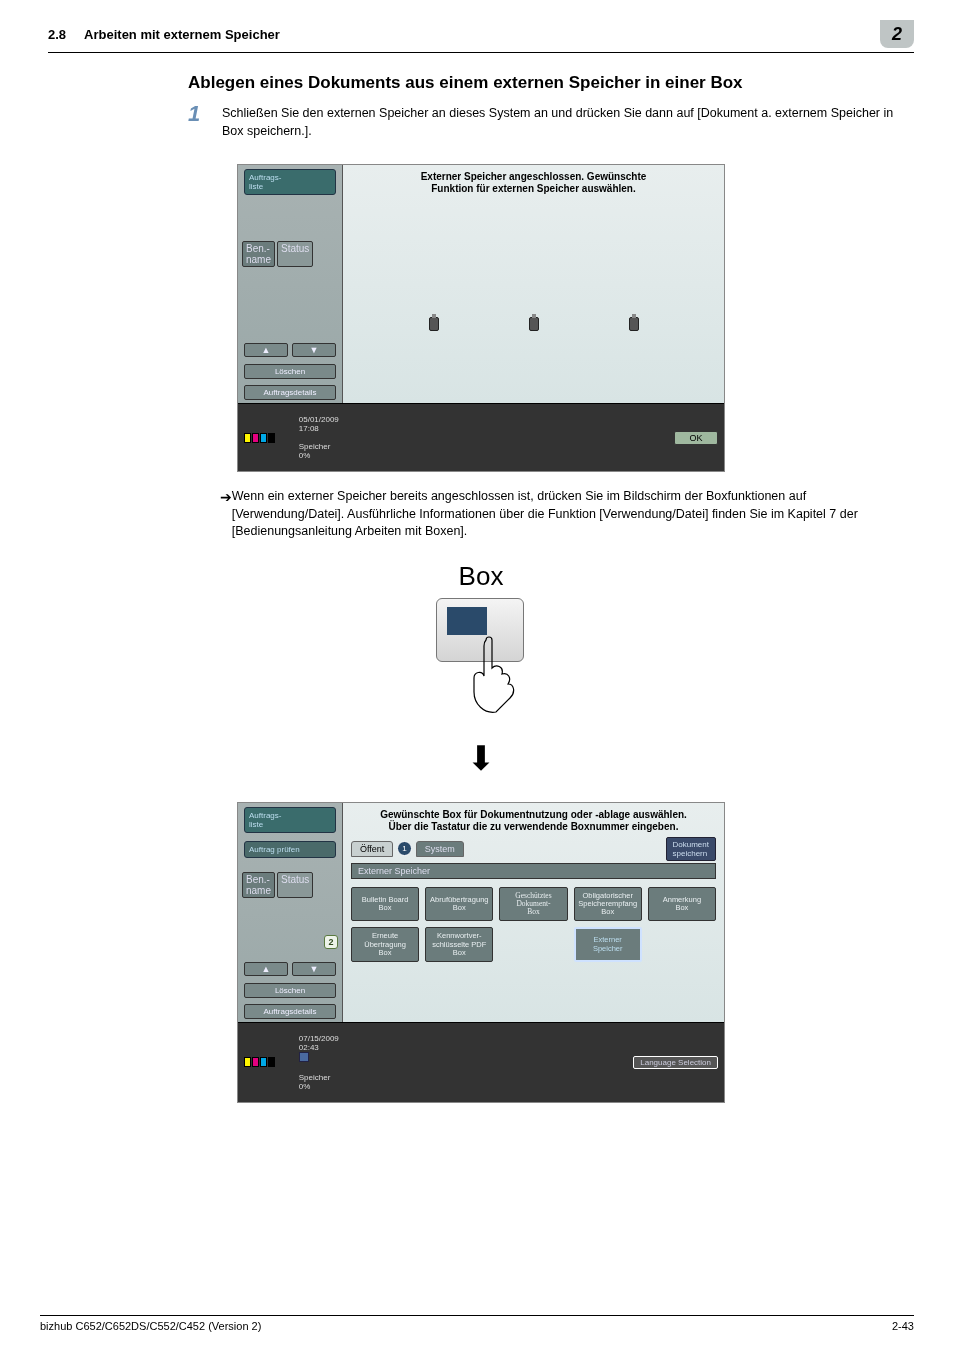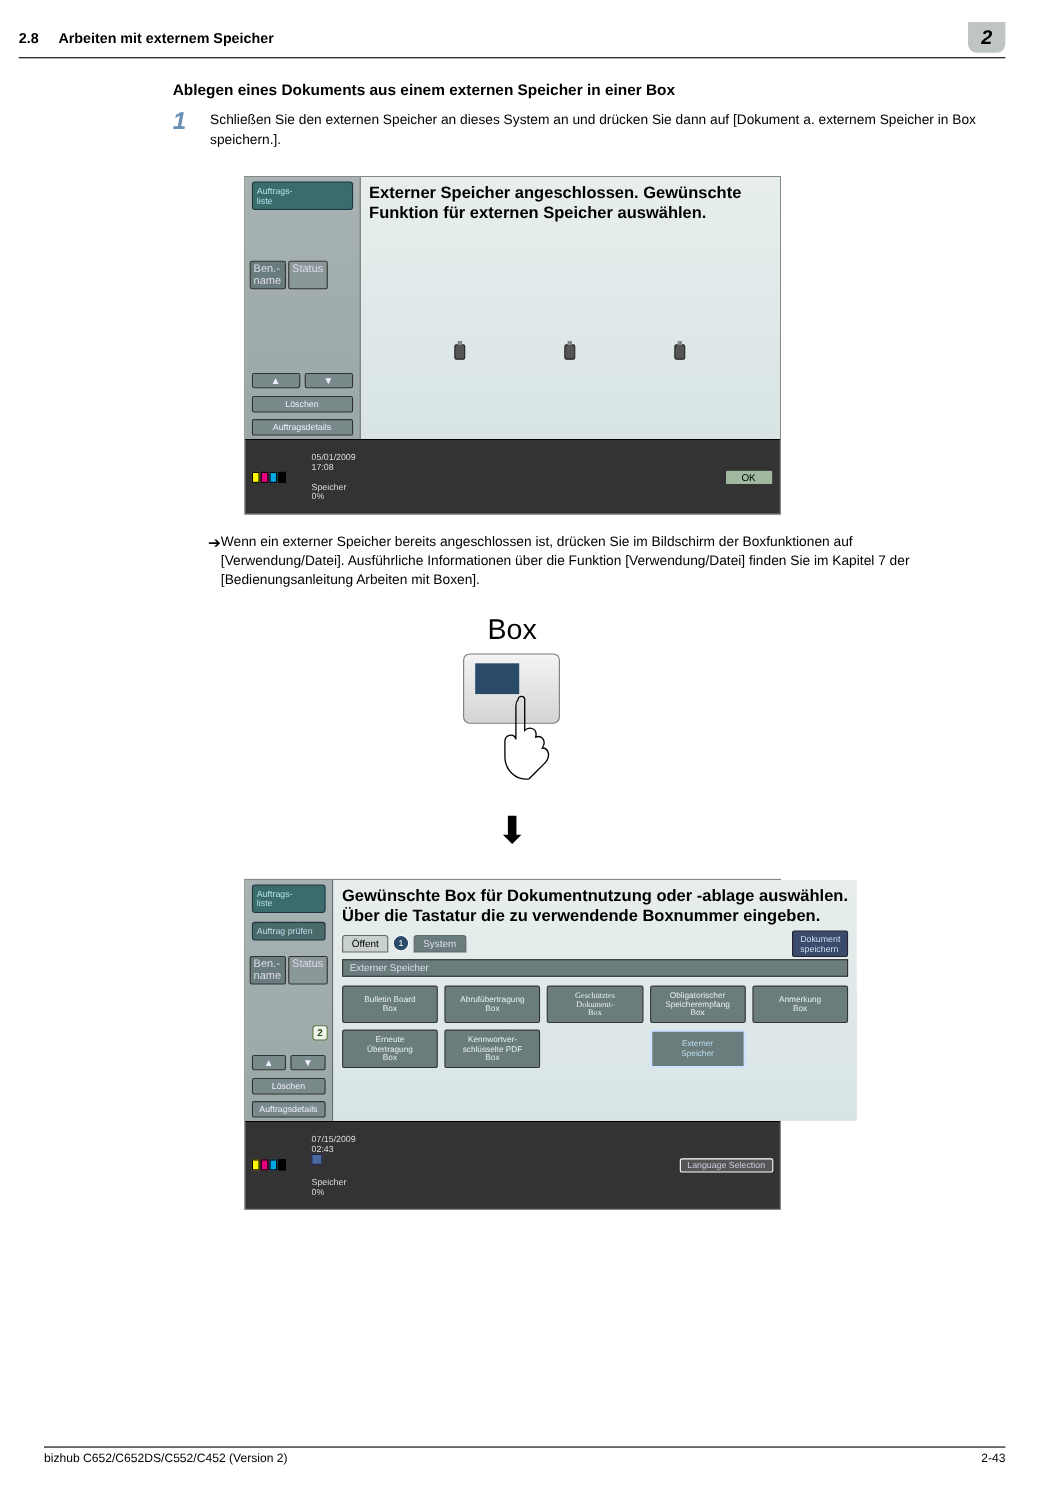--- a/index.html
+++ b/index.html
@@ -12,21 +12,21 @@
   }
   * { box-sizing: border-box; }
   body {
     margin: 0;
     font-family: Arial, Helvetica, sans-serif;
     background: #fff;
     color: #000;
     width: 954px;
   }
   .page {
-    padding: 20px 40px 40px 17px;
+    padding: 20px 40px 40px 48px;
     position: relative;
     min-height: 1350px;
   }
   .header-row {
     display: flex;
     align-items: center;
     border-bottom: 1px solid #000;
     padding-bottom: 4px;
     margin-bottom: 20px;
   }
@@ -34,21 +34,21 @@
   .sec-title { font-weight: bold; font-size: 13px; margin-left: 18px; flex: 1; }
   .chapter-box {
     width: 34px; height: 28px;
     background: #bfc5c5;
     border-radius: 0 0 8px 8px;
     display: flex; align-items: center; justify-content: center;
     font-weight: bold; font-size: 18px; font-style: italic;
     color: #000;
   }
   h3.topic {
-    font-size: 14px; font-weight: bold;
+    font-size: 17px; font-weight: bold;
     margin: 12px 0 12px 140px;
   }
   .step-row {
     display: flex; align-items: flex-start;
     margin-left: 140px; margin-right: 20px;
     margin-bottom: 10px;
   }
   .step-num {
     color: #6a8fb5; font-size: 22px; font-weight: bold; font-style: italic;
     width: 34px; flex-shrink: 0; margin-top: -4px;
@@ -86,21 +86,21 @@
   }
   .side-btn {
     margin: 3px 6px; background:#7a8a8a; border:1px solid #333; border-radius:2px;
     padding:2px 4px; font-size:8px; color:#eef; text-align:center;
   }
   .main-area {
     flex:1; background: linear-gradient(#e8eeee,#d8e4e4);
     padding: 6px 8px; position:relative;
     display:flex; flex-direction:column;
   }
-  .main-top-msg { color:#000; font-size:15px; font-weight:bold; line-height:1.2; }
+  .main-top-msg { color:#000; font-size:10px; font-weight:bold; line-height:1.2;text-align:center; }
   .option-row {
     display:flex; gap:8px; justify-content:space-around; margin-top:40px;
   }
   .option-btn {
     width: 100px;
     background:#3b485a; border:1px solid #1a2230; border-radius:2px;
     padding:4px; color:#cdd; font-size:7.5px; line-height:1.1;
   }
   .option-btn.highlight { border:2px solid #cfe2ff; background:#2f4a6a; }
   .option-icon-row { display:flex; justify-content:center; margin-bottom:26px; }

